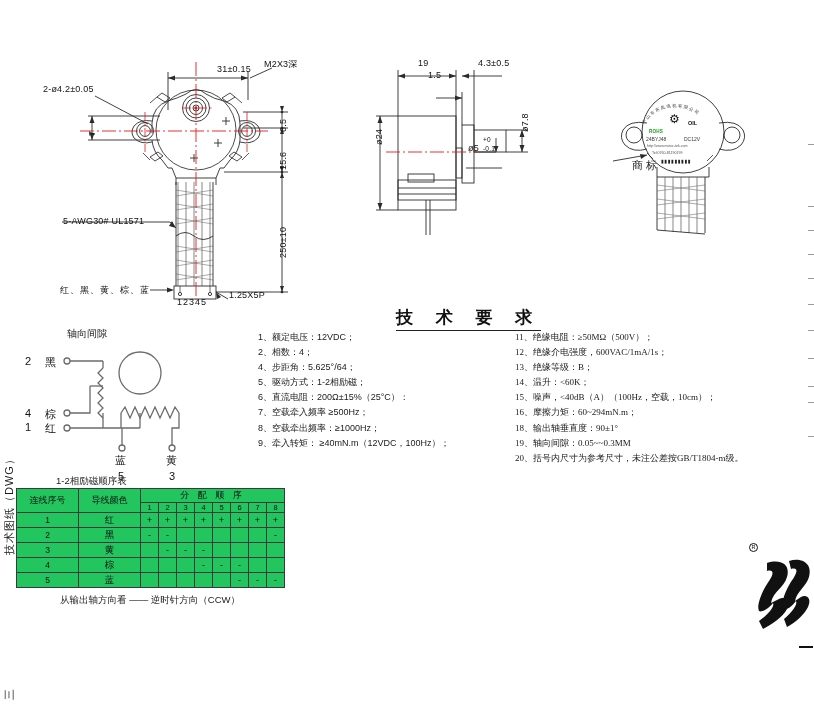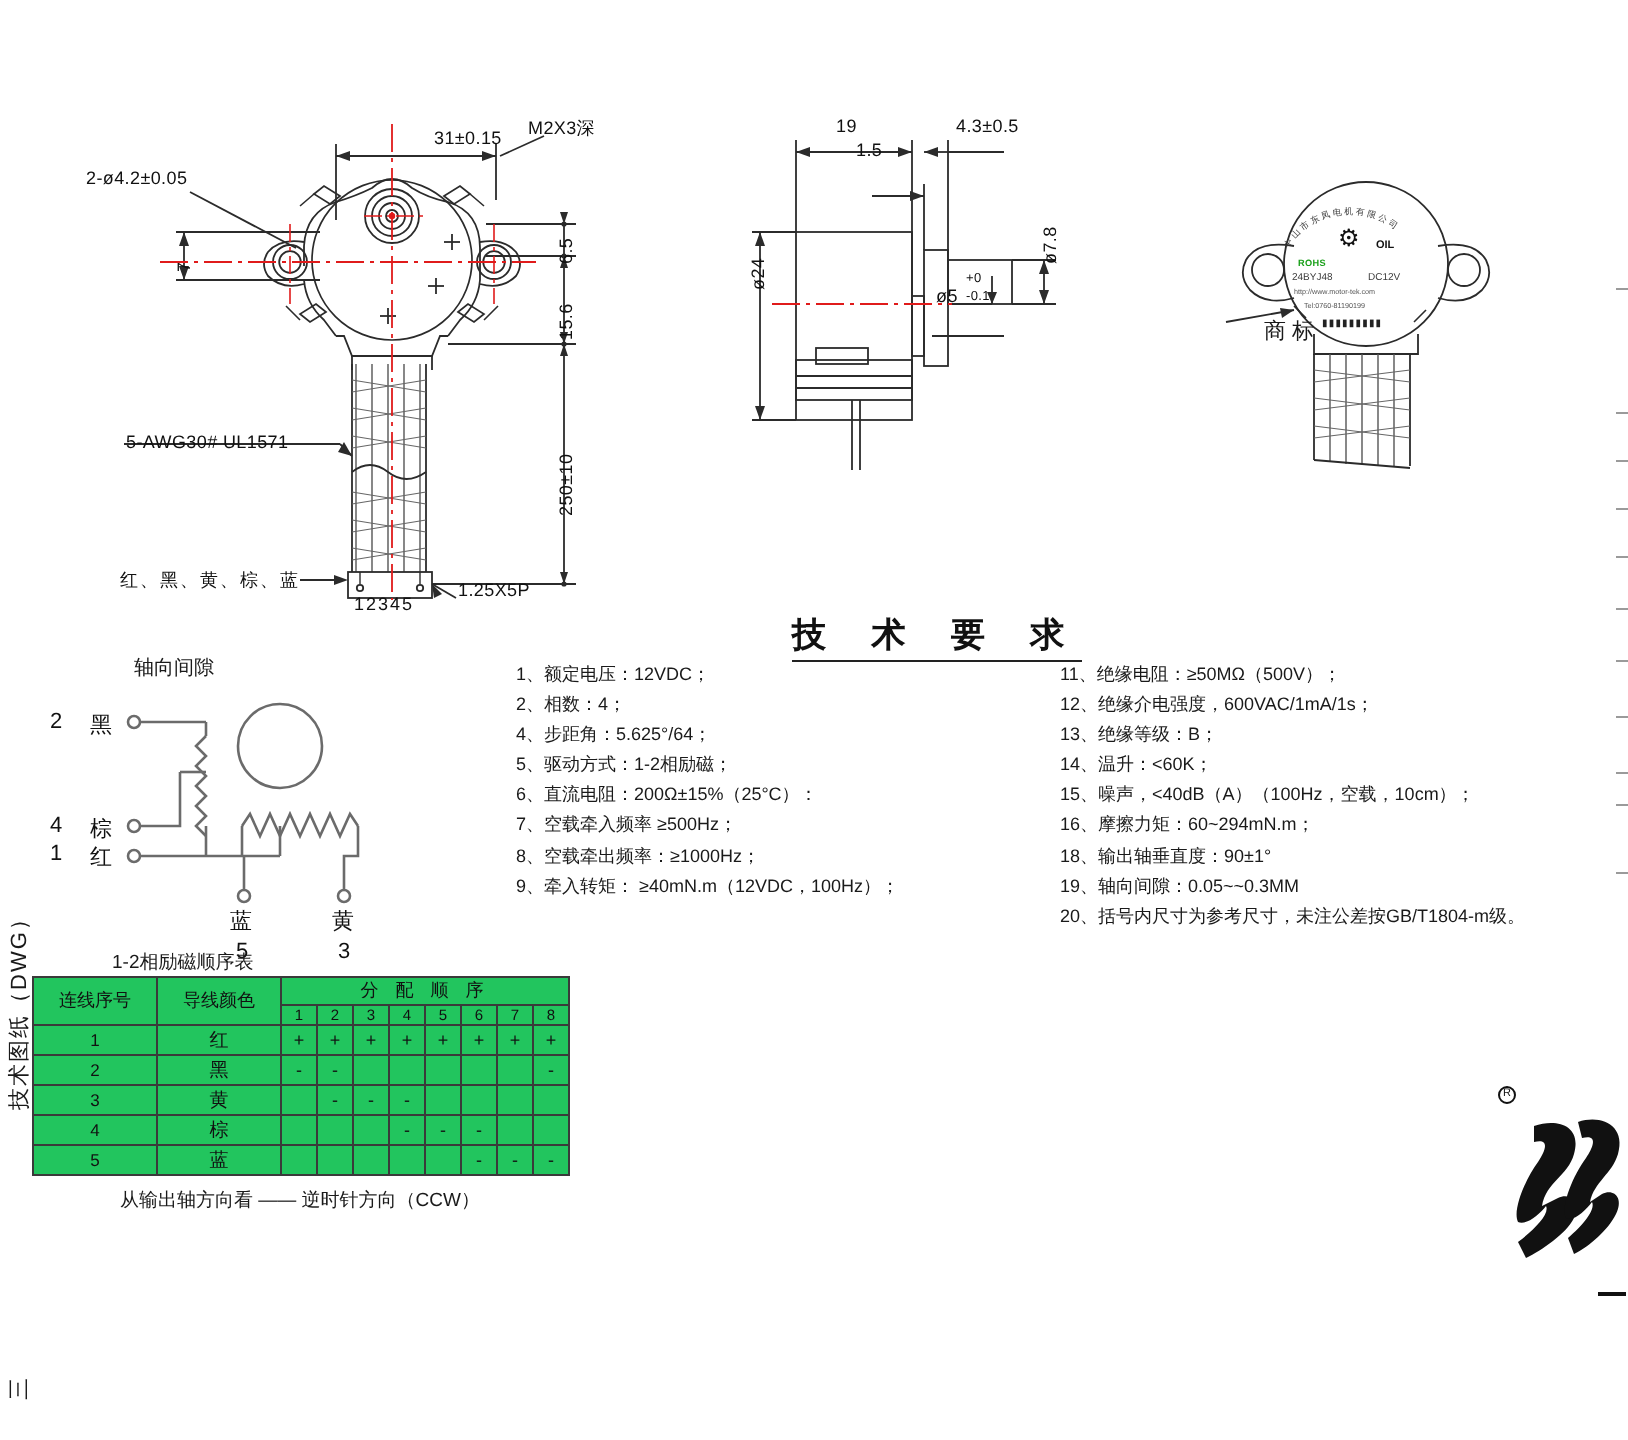--- a/index.html
+++ b/index.html
@@ -26,21 +26,21 @@
   }
   .wire-title { position:absolute; left:67px; top:327px; font-size:10px; }
   .table-title { position:absolute; left:56px; top:475px; font-size:9.5px; }
   .table-foot { position:absolute; left:60px; top:594px; font-size:9.5px; }
   .trademark-lbl { position:absolute; left:632px; top:158px; font-size:11px; letter-spacing:3px; }
 
   
   .req { position:absolute; font-size:9px; line-height:15.1px; white-space:nowrap; }
   .req div { height:15.1px; }
   #req-left { left:258px; top:330px; }
-  #req-right { left:530px; top:330px; }
+  #req-right { left:515px; top:330px;font-family:Liberation Serif, serif; }
 
   
   #exc-table {
     position:absolute; left:16px; top:488px;
     border-collapse:collapse; font-size:8.5px; background:#22c55e;
   }
   #exc-table td, #exc-table th {
     border:1px solid #3a3a3a; text-align:center; padding:0;
     font-weight:normal; color:#111;
   }

